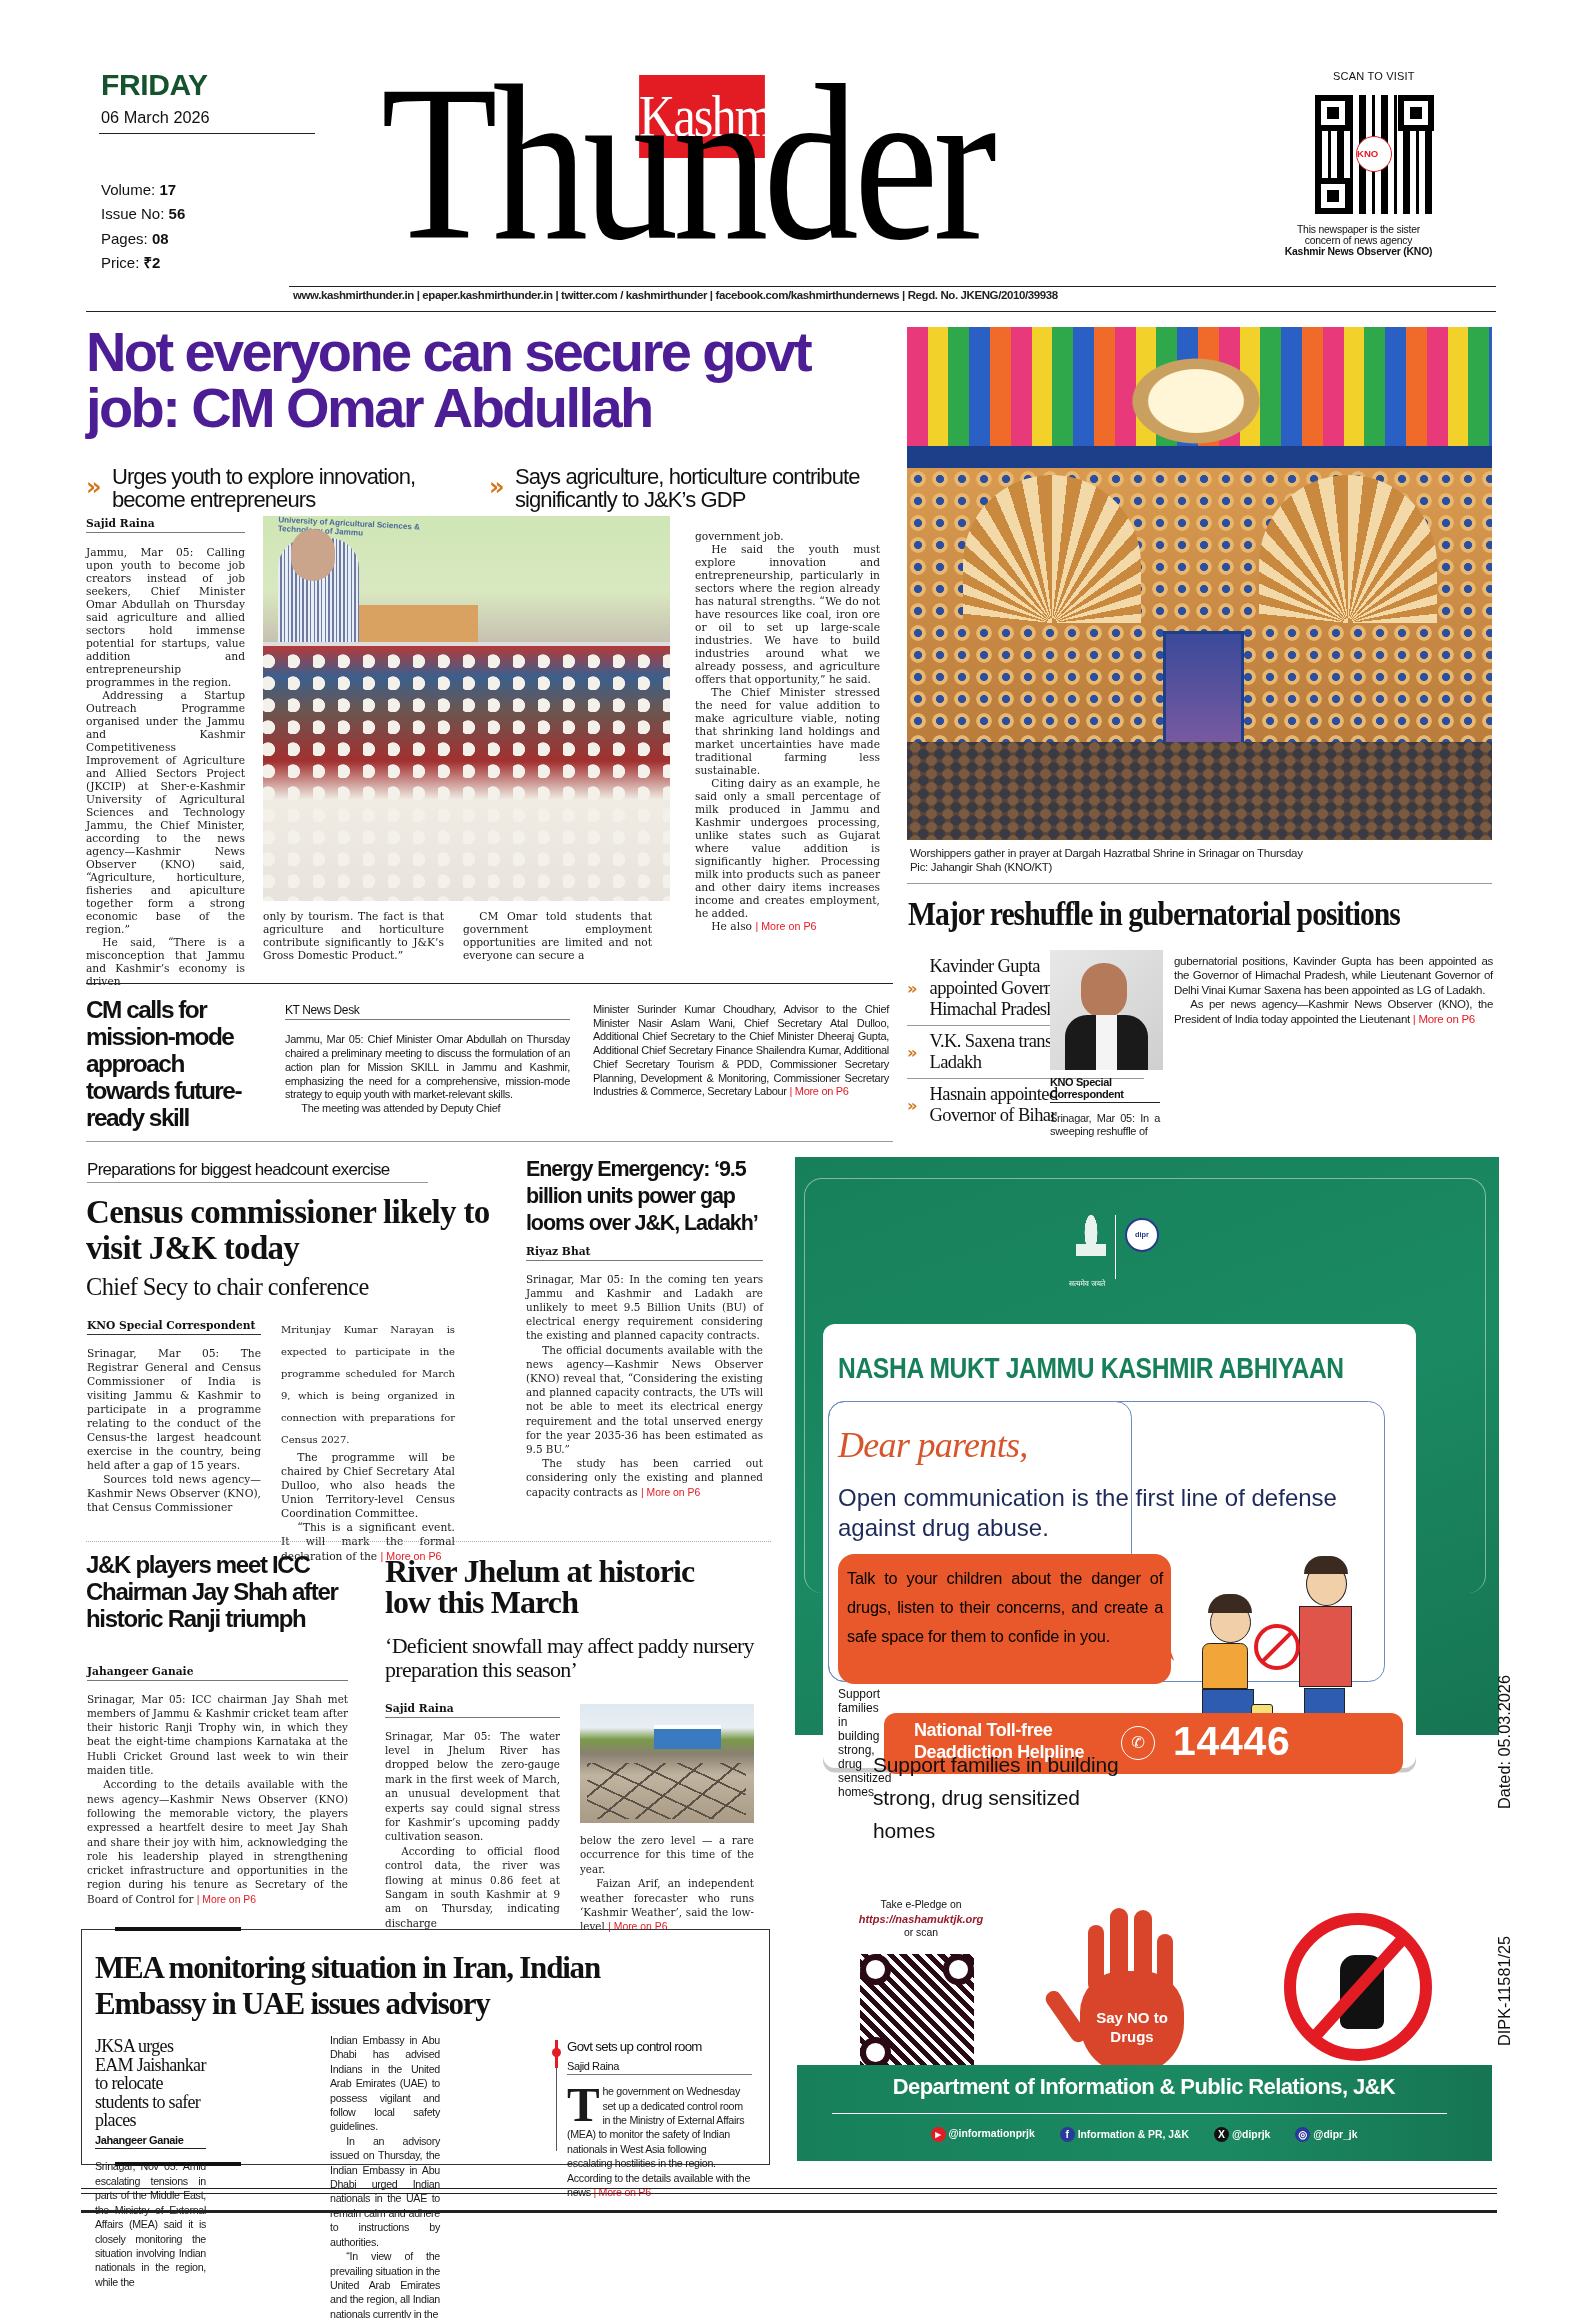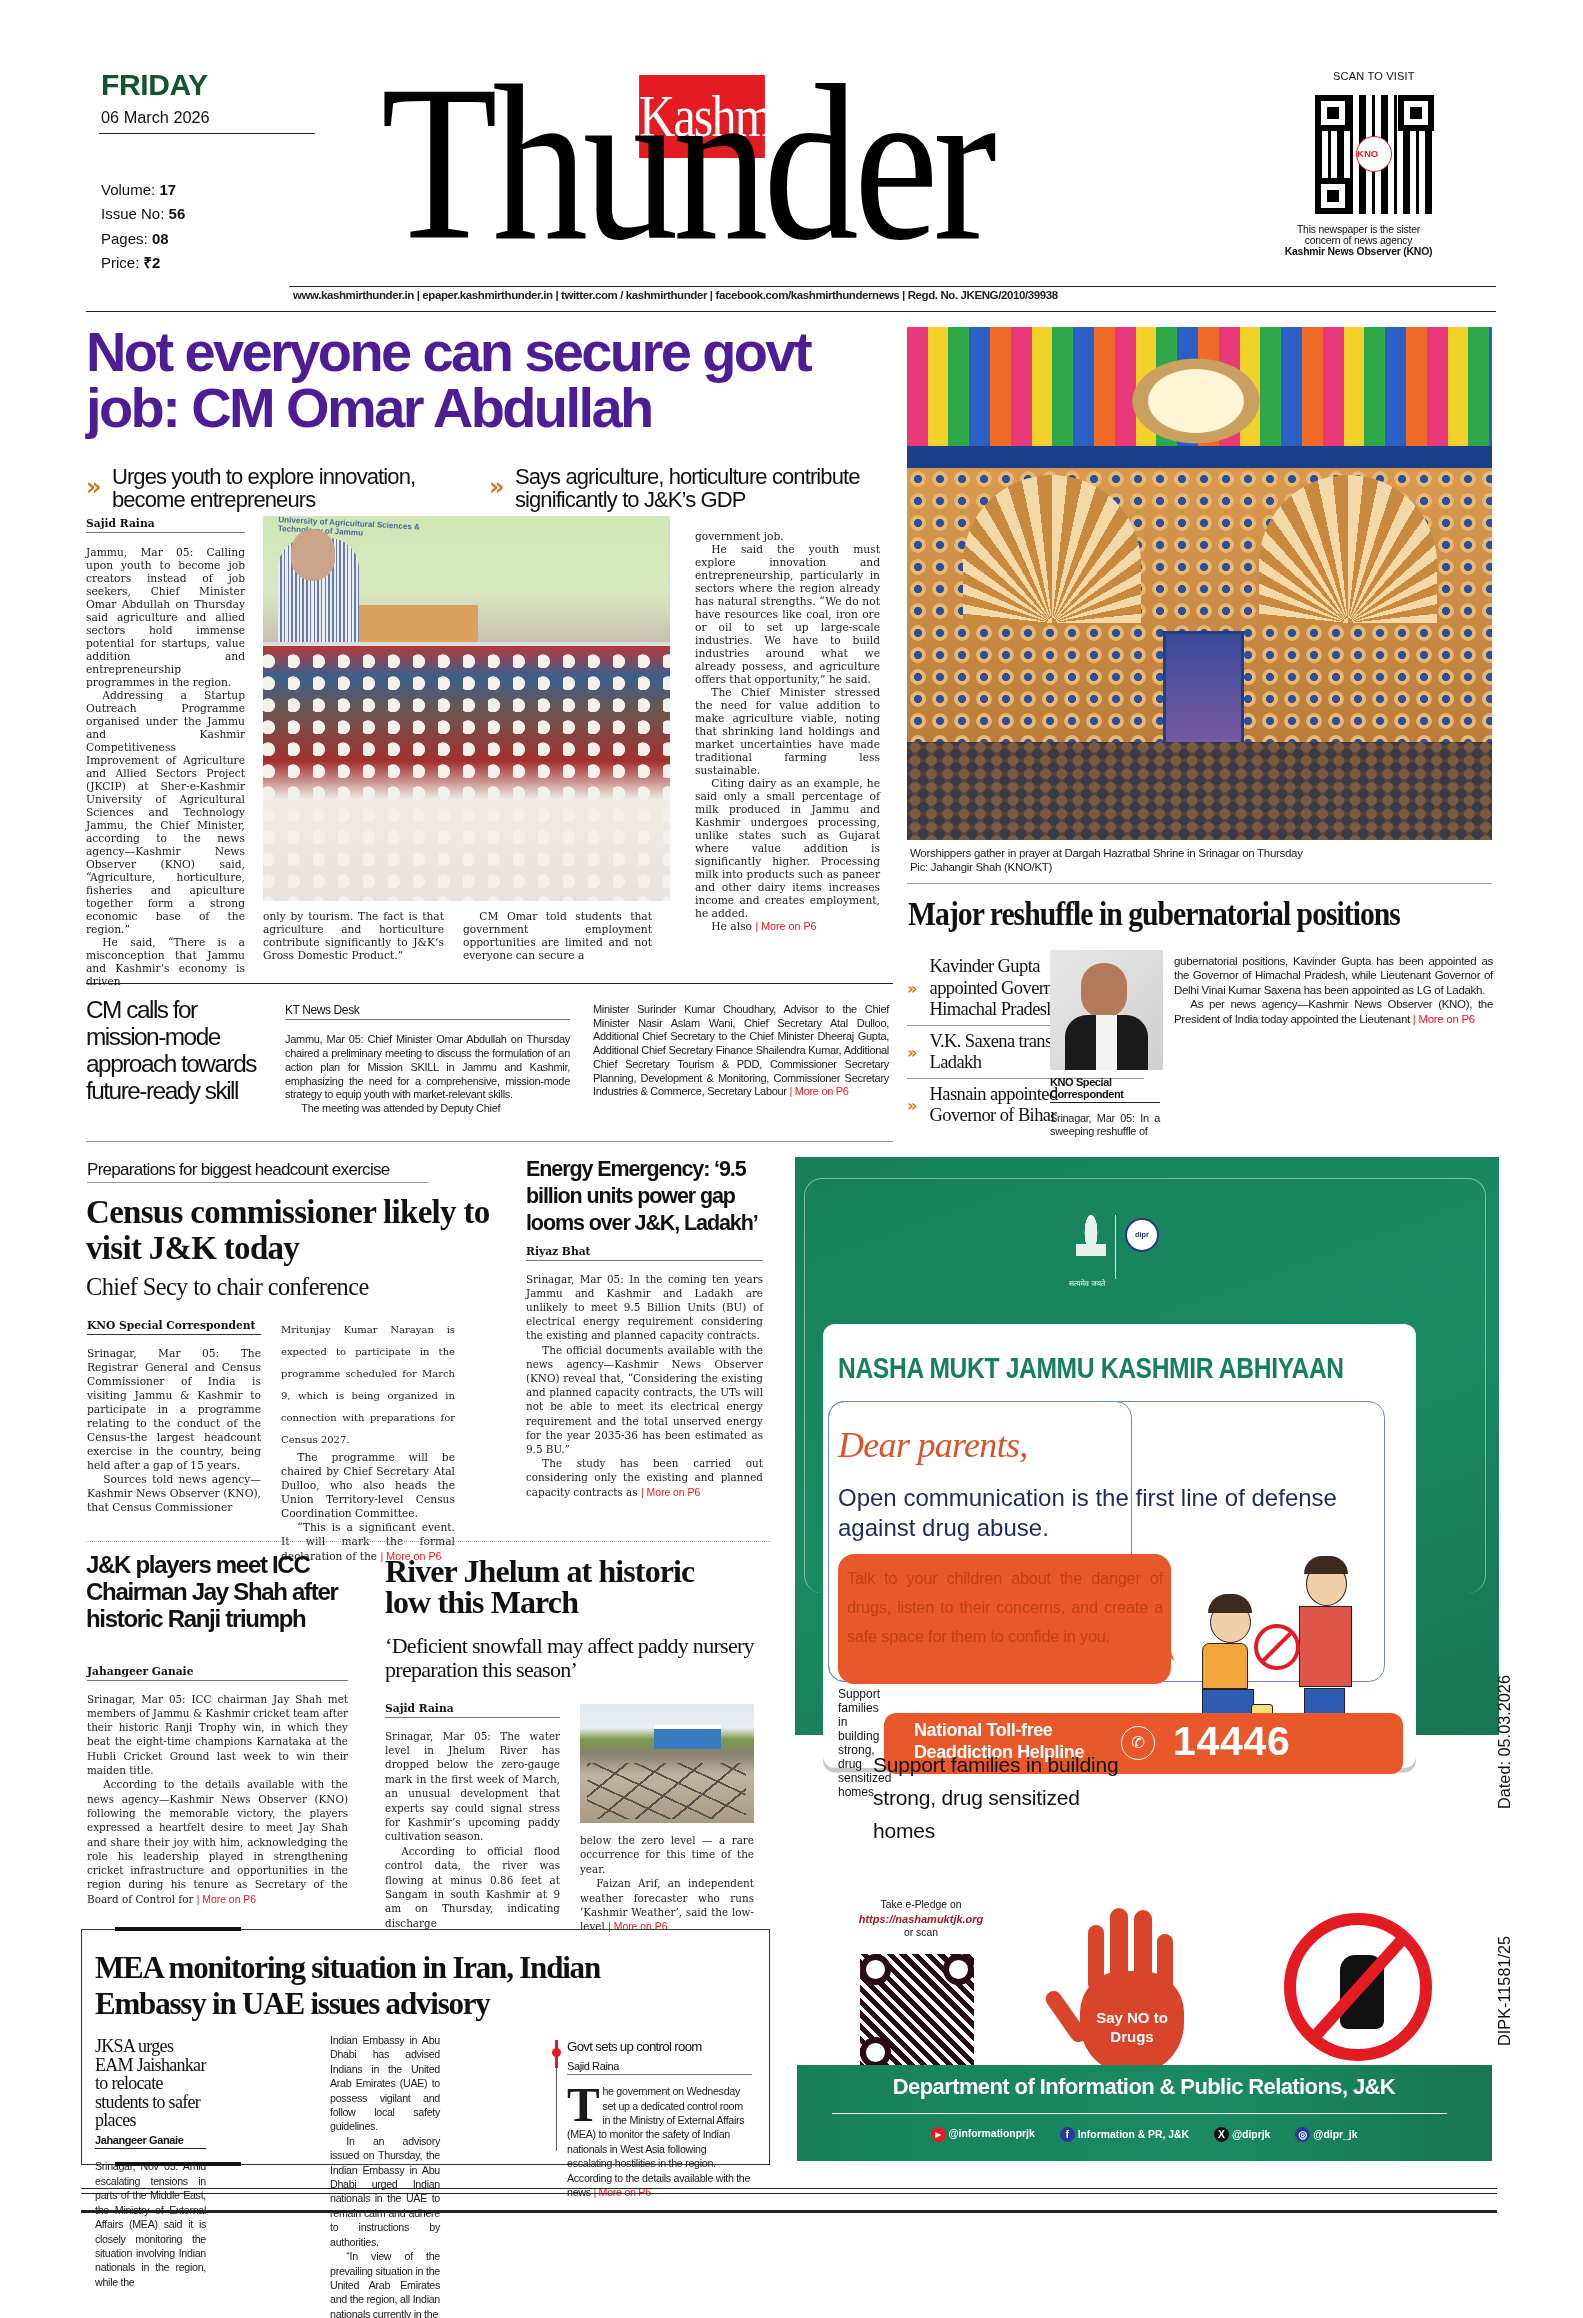--- a/index.html
+++ b/index.html
@@ -156,21 +156,21 @@
   <div class="byline-cond" style="font-size:11px;border-bottom-color:#222;margin-bottom:9px">KNO Special Correspondent</div>
   <p class="body-cond" style="font-size:11px">Srinagar, Mar 05: In a sweeping reshuffle of</p>
 </div>
 <div class="abs" style="left:1174px;top:954px;width:319px;columns:1">
   <p class="body-cond" style="font-size:11.5px;line-height:14.4px">gubernatorial positions, Kavinder Gupta has been appointed as the Governor of Himachal Pradesh, while Lieutenant Governor of Delhi Vinai Kumar Saxena has been appointed as LG of Ladakh.</p>
   <p class="body-cond indent" style="font-size:11.5px;line-height:14.4px"><span>As per news agency—Kashmir News Observer (KNO), the President of India today appointed the Lieutenant</span> <span class="more">| More on P6</span></p>
 </div>
 
 <div class="hr" style="left:86px;top:983px;width:807px;border-top-width:1.5px"></div>
 
-<div class="abs sans" style="left:86px;top:996px;width:178px;font-size:24.4px;line-height:27px;font-weight:normal;letter-spacing:-1.5px">CM calls for mission-mode approach towards future-ready skill</div>
+<div class="abs sans" style="left:86px;top:996px;width:178px;font-size:24.4px;line-height:27px;font-weight:bold;letter-spacing:-1.5px">CM calls for mission-mode approach towards future-ready skill</div>
 <div class="abs" style="left:285px;top:1003px;width:285px">
   <div class="byline-cond" style="font-size:12px;font-weight:normal;font-family:'Liberation Sans',sans-serif;margin-bottom:13.3px">KT News Desk</div>
   <p class="body-cond" style="font-size:11px;line-height:13.7px">Jammu, Mar 05: Chief Minister Omar Abdullah on Thursday chaired a preliminary meeting to discuss the formulation of an action plan for Mission SKILL in Jammu and Kashmir, emphasizing the need for a comprehensive, mission-mode strategy to equip youth with market-relevant skills.</p>
   <p class="body-cond indent" style="font-size:11px;line-height:13.7px">The meeting was attended by Deputy Chief</p>
 </div>
 <div class="abs" style="left:593px;top:1003px;width:296px">
   <p class="body-cond" style="font-size:11px;line-height:13.7px"><span>Minister Surinder Kumar Choudhary, Advisor to the Chief Minister Nasir Aslam Wani, Chief Secretary Atal Dulloo, Additional Chief Secretary to the Chief Minister Dheeraj Gupta, Additional Chief Secretary Finance Shailendra Kumar, Additional Chief Secretary Tourism &amp; PDD, Commissioner Secretary Planning, Development &amp; Monitoring, Commissioner Secretary Industries &amp; Commerce, Secretary Labour</span> <span class="more">| More on P6</span></p>
 </div>
 
 <div class="hr-thin" style="left:86px;top:1141px;width:807px"></div>
@@ -350,21 +350,21 @@
 
   <div class="abs" style="left:33px;top:244px;width:302px;height:0.7px"></div>
   <div class="abs" style="left:33px;top:244px;width:302px;height:0.7px"></div>
 
   <div class="abs" style="left:33px;top:244px;width:557px;height:281px;border:0.7px solid #6a8ac0;border-radius:16.3px"></div>
 
   <div class="abs serif" style="left:43px;top:267px;font-size:36px;font-style:italic;color:#d8542a;letter-spacing:-0.7px">Dear parents,</div>
   <div class="abs sans" style="left:43px;top:326px;width:504px;font-size:24px;line-height:30px;color:#1e2a5a">Open communication is the first line of defense against drug abuse.</div>
 
   <div class="abs" style="left:43px;top:397px;width:333px;height:130px;background:#e8582a;border-radius:16.3px"></div>
-  <div class="abs sans" style="left:52px;top:407px;width:316px;font-size:16.3px;line-height:29px;color:#c2410c;text-align:justify;letter-spacing:-0.2px">Talk to your children about the danger of drugs, listen to their concerns, and create a safe space for them to confide in you.</div>
+  <div class="abs sans" style="left:52px;top:407px;width:316px;font-size:16.3px;line-height:29px;color:#000000;text-align:justify;letter-spacing:-0.2px">Talk to your children about the danger of drugs, listen to their concerns, and create a safe space for them to confide in you.</div>
   <div class="abs" style="left:356px;top:474px;width:0;height:0;border-left:18px solid transparent;border-top:34px solid #e8582a;transform:rotate(-20deg)"></div>
 
   <div class="abs" style="left:385px;top:415px;width:193px;height:200px">
     <div class="abs" style="left:30px;top:30px;width:41px;height:41px;border-radius:50%;background:#f1cfa8;border:1.5px solid #222"></div>
     <div class="abs" style="left:28px;top:22px;width:44px;height:19px;border-radius:22px 22px 0 0;background:#3a2a20"></div>
     <div class="abs" style="left:22px;top:71px;width:46px;height:46px;background:#f2a63a;border-radius:7.4px 7.4px 0 0;border:1.5px solid #222"></div>
     <div class="abs" style="left:22px;top:117px;width:52px;height:52px;background:#2e5cb0;border:1.5px solid #222"></div>
     <div class="abs" style="left:126px;top:-10.4px;width:41px;height:44px;border-radius:50%;background:#f1cfa8;border:1.5px solid #222"></div>
     <div class="abs" style="left:124px;top:-16.3px;width:44px;height:18px;border-radius:22px 22px 0 0;background:#3a2a20"></div>
     <div class="abs" style="left:119px;top:34px;width:53px;height:81px;background:#e0554a;border:1.5px solid #222"></div>

